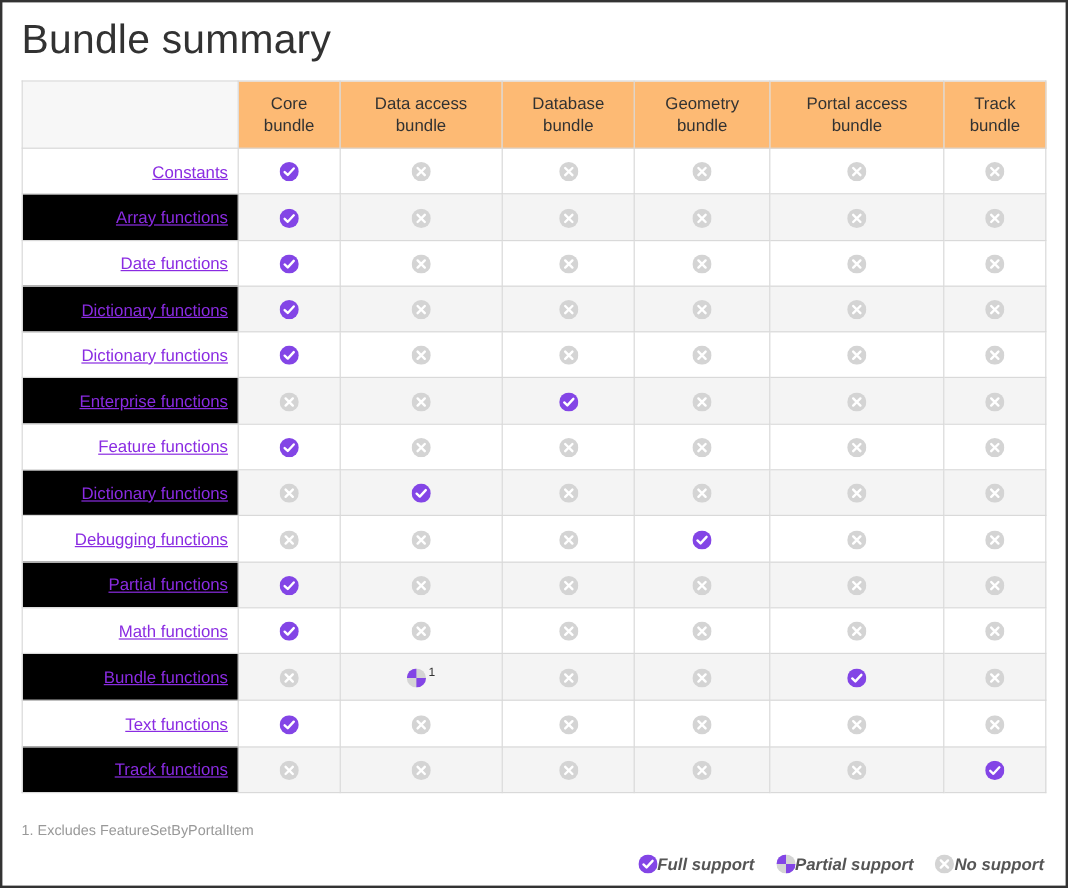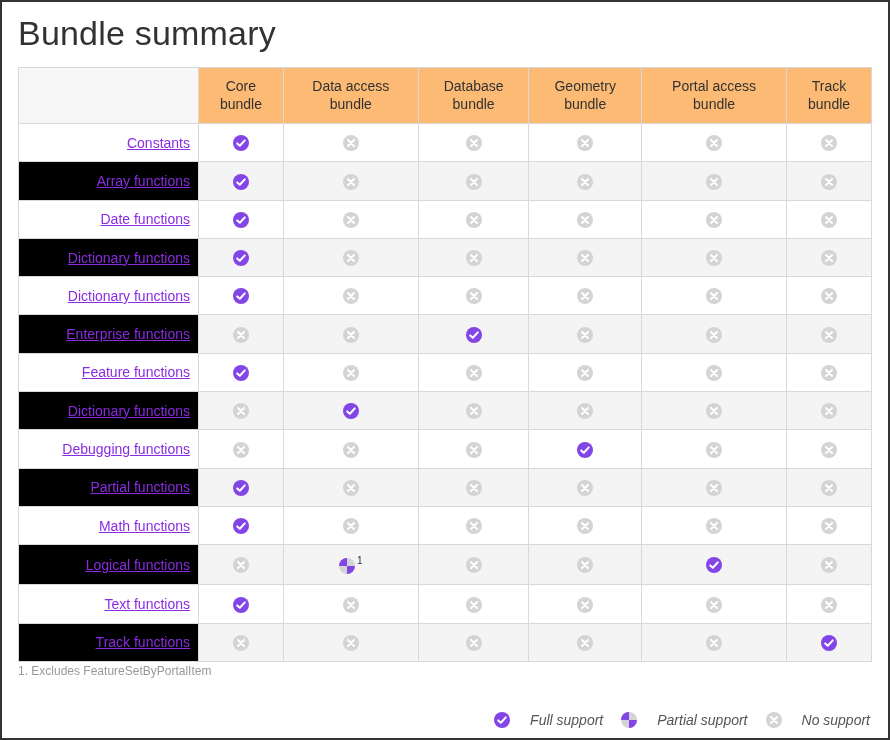--- a/index.html
+++ b/index.html
@@ -51,34 +51,34 @@
   }
   table.bundle tbody tr.alt td { background:#f4f4f4; }
   table.bundle tbody tr td { background:#fff; }
   table.bundle tbody tr.alt td.rowhead { background:#000000; }
   .cell { position:relative; display:inline-block; }
   .icon { width:16px; height:16px; display:inline-block; vertical-align:middle; }
   .sup { font-size:10px; vertical-align:super; margin-left:2px; color:#323232; }
   .footnote {
     font-size:12px;
     color:#999;
-    margin-top:2px;
+    margin-top:24px;
   }
   .legend {
     position:absolute;
     right:18px;
     bottom:10px;
     font-size:14px;
     font-style:italic;
     color:#555;
     display:flex;
     gap:18px;
     align-items:center;
   }
-  .legend .item { display:flex; align-items:center; gap:20px; }
+  .legend .item { display:flex; align-items:center; gap:0;font-weight:bold; }
 </style>
 </head>
 <body>
 
 <h1 class="title">Bundle summary</h1>
 
 <table class="bundle">
   <thead>
     <tr>
       <th class="corner"></th>
@@ -382,21 +382,21 @@
         <td><span class="cell"><span class="icon"><svg viewBox="0 0 16 16" width="16" height="16">
                 <circle cx="8" cy="8" r="8" fill="#d4d4d4"></circle>
                 <path d="M5 5 L11 11 M11 5 L5 11" stroke="#fff" stroke-width="2" stroke-linecap="round"></path>
               </svg></span></span></td>
         <td><span class="cell"><span class="icon"><svg viewBox="0 0 16 16" width="16" height="16">
                 <circle cx="8" cy="8" r="8" fill="#d4d4d4"></circle>
                 <path d="M5 5 L11 11 M11 5 L5 11" stroke="#fff" stroke-width="2" stroke-linecap="round"></path>
               </svg></span></span></td>
       </tr>
       <tr class="alt">
-        <td class="rowhead"><a href="#">Logical functions</a></td>
+        <td class="rowhead"><a href="#">Bundle functions</a></td>
         <td><span class="cell"><span class="icon"><svg viewBox="0 0 16 16" width="16" height="16">
                 <circle cx="8" cy="8" r="8" fill="#d4d4d4"></circle>
                 <path d="M5 5 L11 11 M11 5 L5 11" stroke="#fff" stroke-width="2" stroke-linecap="round"></path>
               </svg></span></span></td>
         <td><span class="cell"><span class="icon"><svg viewBox="0 0 16 16" width="16" height="16">
                 <circle cx="8" cy="8" r="8" fill="#d4d4d4"></circle>
                 <path d="M8 0 A8 8 0 0 0 0 8 L8 8 Z" fill="#8345e6"></path>
                 <path d="M8 16 A8 8 0 0 0 16 8 L8 8 Z" fill="#8345e6"></path>
               </svg></span><span class="sup">1</span></span></td>
         <td><span class="cell"><span class="icon"><svg viewBox="0 0 16 16" width="16" height="16">

